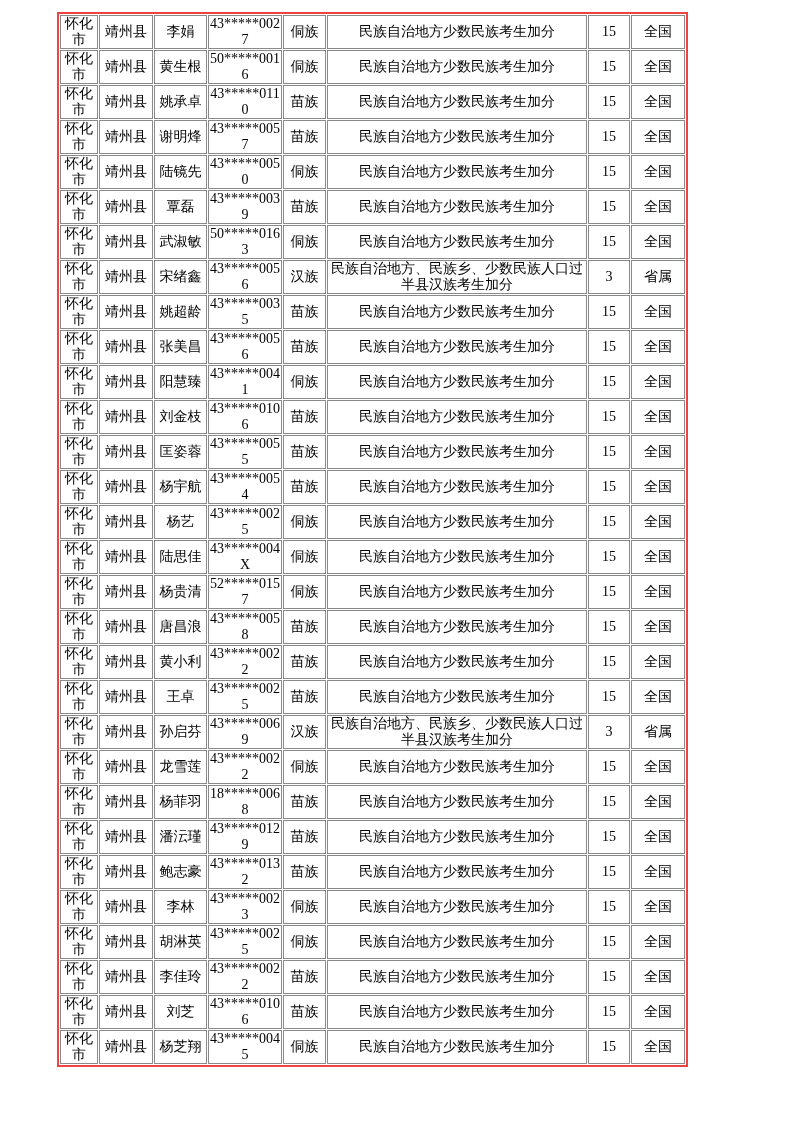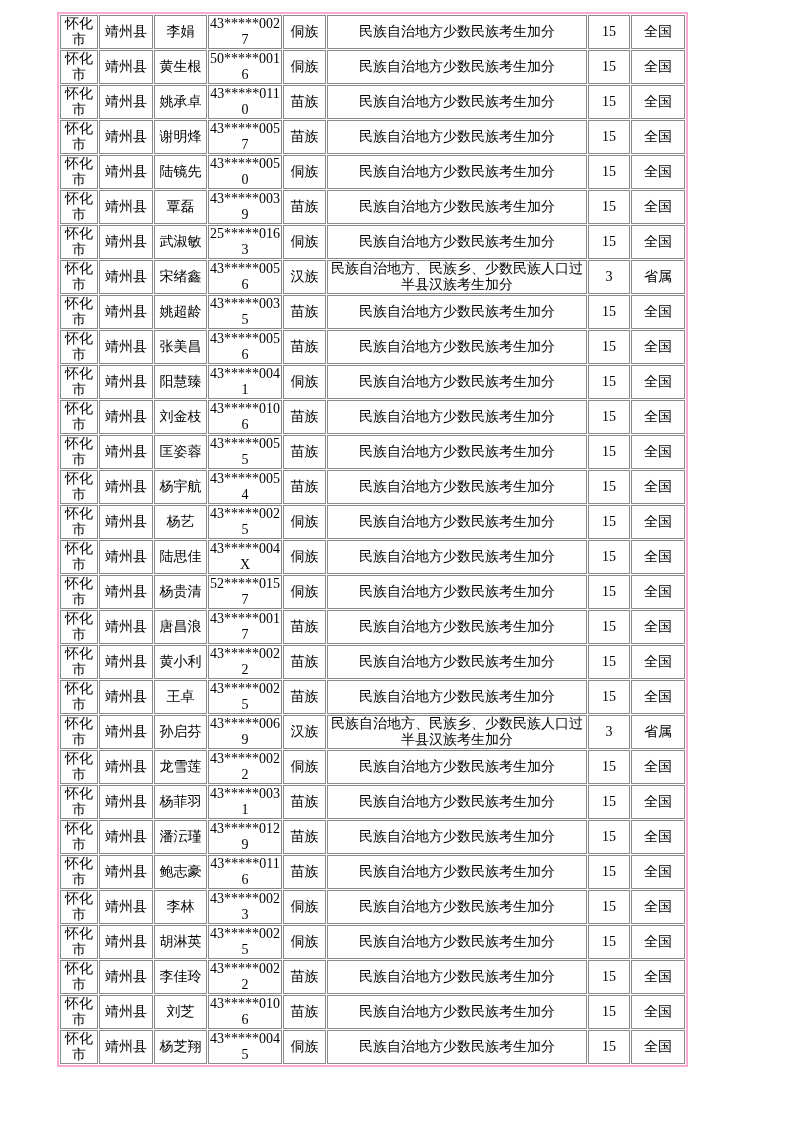--- a/index.html
+++ b/index.html
@@ -17,21 +17,21 @@
     height: 1122px;
     background: #ffffff;
     overflow: hidden;
   }
   table.report {
     position: absolute;
     left: 57px;
     top: 12px;
     border-collapse: separate;
     border-spacing: 1px;
-    border: 2px solid #f9a8d4;
+    border: 2px solid #ef4444;
     table-layout: fixed;
     background: #ffffff;
   }
   table.report td {
     border: 1px solid #8a8a8a;
     box-sizing: border-box;
     height: 34px;
     padding: 0;
     text-align: center;
     vertical-align: middle;
@@ -128,21 +128,21 @@
           <td class="cell-id_masked">43*****0039</td>
           <td class="cell-ethnicity">苗族</td>
           <td class="cell-bonus_reason">民族自治地方少数民族考生加分</td>
           <td class="cell-points">15</td>
           <td class="cell-scope">全国</td>
         </tr>
         <tr>
           <td class="cell-city">怀化市</td>
           <td class="cell-county">靖州县</td>
           <td class="cell-name">武淑敏</td>
-          <td class="cell-id_masked">25*****0163</td>
+          <td class="cell-id_masked">50*****0163</td>
           <td class="cell-ethnicity">侗族</td>
           <td class="cell-bonus_reason">民族自治地方少数民族考生加分</td>
           <td class="cell-points">15</td>
           <td class="cell-scope">全国</td>
         </tr>
         <tr>
           <td class="cell-city">怀化市</td>
           <td class="cell-county">靖州县</td>
           <td class="cell-name">宋绪鑫</td>
           <td class="cell-id_masked">43*****0056</td>
@@ -238,21 +238,21 @@
           <td class="cell-id_masked">52*****0157</td>
           <td class="cell-ethnicity">侗族</td>
           <td class="cell-bonus_reason">民族自治地方少数民族考生加分</td>
           <td class="cell-points">15</td>
           <td class="cell-scope">全国</td>
         </tr>
         <tr>
           <td class="cell-city">怀化市</td>
           <td class="cell-county">靖州县</td>
           <td class="cell-name">唐昌浪</td>
-          <td class="cell-id_masked">43*****0017</td>
+          <td class="cell-id_masked">43*****0058</td>
           <td class="cell-ethnicity">苗族</td>
           <td class="cell-bonus_reason">民族自治地方少数民族考生加分</td>
           <td class="cell-points">15</td>
           <td class="cell-scope">全国</td>
         </tr>
         <tr>
           <td class="cell-city">怀化市</td>
           <td class="cell-county">靖州县</td>
           <td class="cell-name">黄小利</td>
           <td class="cell-id_masked">43*****0022</td>
@@ -288,41 +288,41 @@
           <td class="cell-id_masked">43*****0022</td>
           <td class="cell-ethnicity">侗族</td>
           <td class="cell-bonus_reason">民族自治地方少数民族考生加分</td>
           <td class="cell-points">15</td>
           <td class="cell-scope">全国</td>
         </tr>
         <tr>
           <td class="cell-city">怀化市</td>
           <td class="cell-county">靖州县</td>
           <td class="cell-name">杨菲羽</td>
-          <td class="cell-id_masked">43*****0031</td>
+          <td class="cell-id_masked">18*****0068</td>
           <td class="cell-ethnicity">苗族</td>
           <td class="cell-bonus_reason">民族自治地方少数民族考生加分</td>
           <td class="cell-points">15</td>
           <td class="cell-scope">全国</td>
         </tr>
         <tr>
           <td class="cell-city">怀化市</td>
           <td class="cell-county">靖州县</td>
           <td class="cell-name">潘沄瑾</td>
           <td class="cell-id_masked">43*****0129</td>
           <td class="cell-ethnicity">苗族</td>
           <td class="cell-bonus_reason">民族自治地方少数民族考生加分</td>
           <td class="cell-points">15</td>
           <td class="cell-scope">全国</td>
         </tr>
         <tr>
           <td class="cell-city">怀化市</td>
           <td class="cell-county">靖州县</td>
           <td class="cell-name">鲍志豪</td>
-          <td class="cell-id_masked">43*****0116</td>
+          <td class="cell-id_masked">43*****0132</td>
           <td class="cell-ethnicity">苗族</td>
           <td class="cell-bonus_reason">民族自治地方少数民族考生加分</td>
           <td class="cell-points">15</td>
           <td class="cell-scope">全国</td>
         </tr>
         <tr>
           <td class="cell-city">怀化市</td>
           <td class="cell-county">靖州县</td>
           <td class="cell-name">李林</td>
           <td class="cell-id_masked">43*****0023</td>

